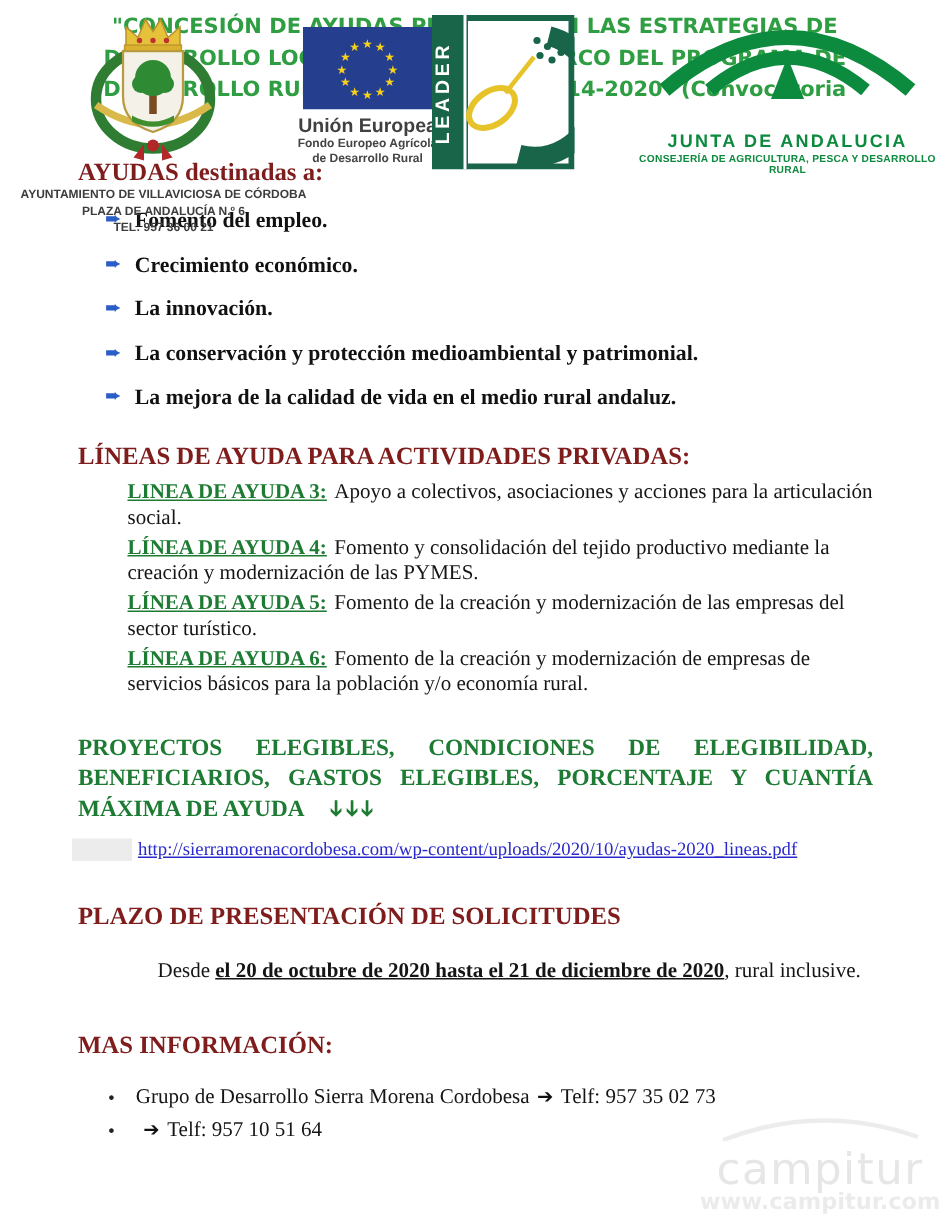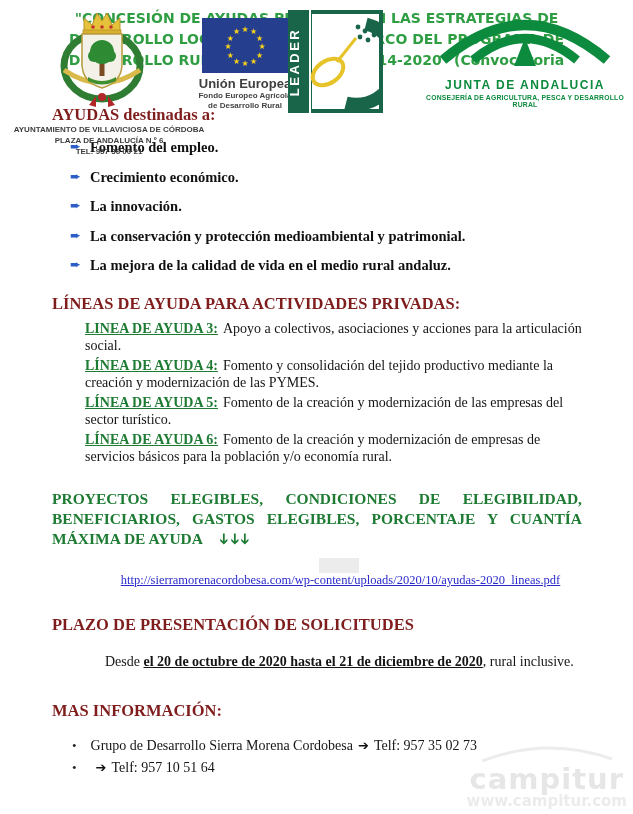--- a/index.html
+++ b/index.html
@@ -12,21 +12,21 @@
   #ayto-text{position:absolute;left:0px;top:124px;width:218px;text-align:center;
              font-family:"Liberation Sans",sans-serif;font-size:8px;font-weight:700;
              color:#3d3d3d;line-height:11px;}
   #eu-block{position:absolute;left:193px;top:18px;width:104px;text-align:center;}
   #eu-flag{display:block;margin:0 auto;}
   #eu-title{font-family:"Liberation Sans",sans-serif;font-weight:700;font-size:13px;color:#404040;margin-top:3px;}
   #eu-sub{font-family:"Liberation Sans",sans-serif;font-weight:700;font-size:8px;color:#444;line-height:10px;}
   #leader-logo{position:absolute;left:288px;top:10px;}
   #junta-block{position:absolute;left:425px;top:12px;width:200px;text-align:center;}
   #junta-title{font-family:"Liberation Sans",sans-serif;font-weight:700;font-size:12px;
-               letter-spacing:1.5px;color:#0c8a3e;margin-top:0;}
+               letter-spacing:1.5px;color:#0c8a3e;margin-top:8px;}
   #junta-sub{font-family:"Liberation Sans",sans-serif;font-weight:700;font-size:6.8px;
              color:#0c8a3e;margin-top:2px;letter-spacing:.2px;}
 
   
   #doc-title{margin:8px auto 0 auto;width:540px;text-align:center;
              font-family:"DejaVu Sans",sans-serif;font-weight:700;font-size:14px;
              line-height:21px;color:#2f9e43;}
 
   
   .section-heading{margin:0 0 0 52px;font-weight:700;font-size:16.5px;color:#7f1d1d;}
@@ -41,38 +41,38 @@
   #lineas-list{margin:6px 0 0 85px;width:505px;}
   .linea-item{font-size:14px;line-height:17px;margin-bottom:3px;}
   .linea-label{color:#1e7b33;font-weight:700;text-decoration:underline;margin-right:5px;}
   .linea-text{color:#151515;}
 
   #proyectos-heading{margin:24px 0 0 52px;width:530px;text-align:justify;
                      font-weight:700;font-size:15.5px;line-height:20px;color:#1e7b33;}
   .down{display:inline-block;transform:rotate(90deg);font-family:"DejaVu Sans",sans-serif;
         color:#1e7b33;font-weight:700;font-size:15px;margin:0 -1px;}
   #down-arrows{margin-left:16px;white-space:nowrap;}
-  #link-row{display:flex;align-items:center;margin:9px 0 0 48px;flex-direction:column;}
+  #link-row{display:flex;align-items:center;margin:9px 0 0 48px;}
   #link-box{width:40px;height:15px;background:#ececec;margin-right:4px;}
   #pdf-link{font-size:12.5px;color:#2a2acc;text-decoration:underline;}
 
   #plazo-heading{margin-top:27px;}
   #plazo-line{margin:19px 0 0 105px;font-size:14px;}
   #plazo-dates{font-weight:700;text-decoration:underline;}
 
   #masinfo-heading{margin-top:31px;}
   #contact-list{margin:15px 0 0 72px;}
   .contact-item{display:flex;align-items:flex-start;font-size:14px;line-height:19px;margin-bottom:3px;}
   .contact-dot{margin-right:14px;font-size:13px;color:#222;}
   .arrow-black{font-family:"DejaVu Sans",sans-serif;font-weight:700;color:#111;
                font-size:13px;margin:0 5px;}
 
   
   #watermark{position:absolute;right:6px;bottom:4px;text-align:center;opacity:.55;pointer-events:none;}
-  #wm-brand{font-family:"DejaVu Sans",sans-serif;font-weight:700;font-size:29px;
+  #wm-brand{font-family:"DejaVu Sans",sans-serif;font-weight:400;font-size:29px;
             letter-spacing:1px;color:#d2d2d2;line-height:26px;}
   #wm-url{font-family:"DejaVu Sans",sans-serif;font-weight:700;font-size:15px;color:#dcdcdc;}
 </style>
 </head>
 <body>
 
 <div id="page">
 
   <div id="header">
 

